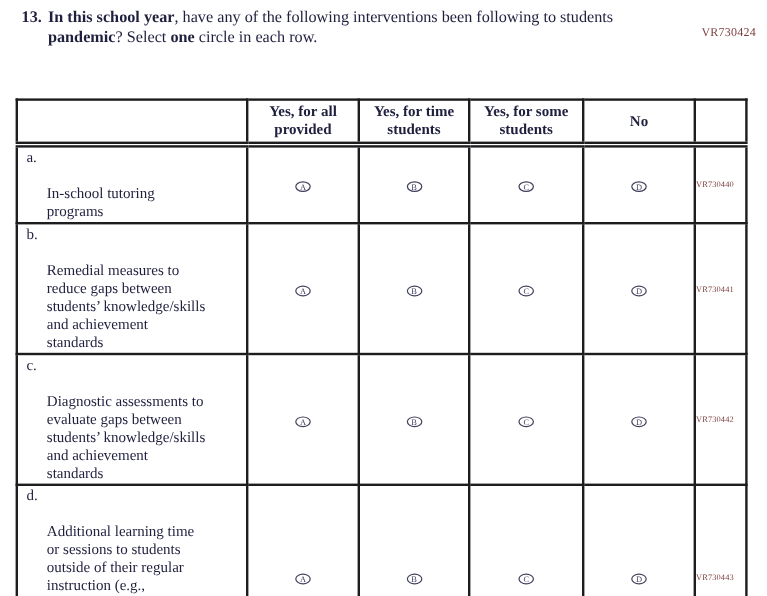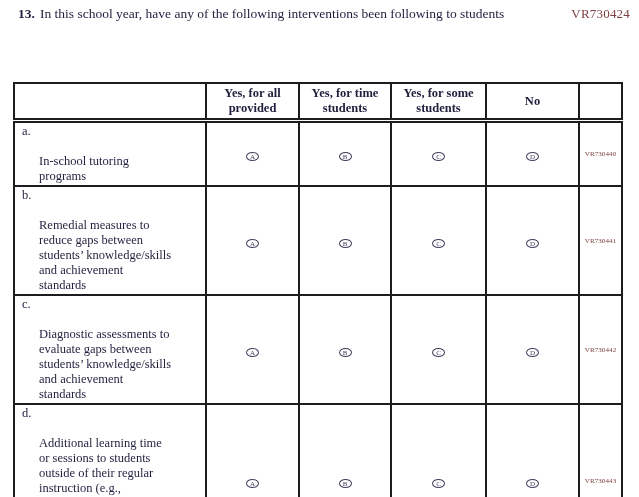--- a/index.html
+++ b/index.html
@@ -14,42 +14,42 @@
     position: relative;
     width: 639px;
     height: 497px;
     background: #ffffff;
     overflow: hidden;
     font-family: "Liberation Serif", serif;
     color: var(--text);
   }
   .vr-top {
     position: absolute;
-    top: 6px;
+    top: 22px;
     right: 9px;
-    font-size: 13px;
+    font-size: 10px;
     letter-spacing: 0.2px;
     color: var(--code);
   }
   .question {
     position: absolute;
     left: 18px;
     top: 5px;
     width: 560px;
     font-size: 13.5px;
     line-height: 17px;
   }
   .qnum {
     position: absolute;
     left: 0;
     top: 0;
     font-weight: bold;
   }
   .qlines { margin-left: 22px; }
-  .qline span.b { font-weight: normal; text-align: center; }
+  .qline span.b { font-weight: bold; text-align: center; }
   .table-wrap {
     position: absolute;
     left: 13px;
     top: 82px;
     width: 608px;
   }
   table.qtable {
     border-collapse: collapse;
     table-layout: fixed;
     width: 608px;
@@ -91,40 +91,41 @@
     height: 9px;
     border: 1px solid var(--bubble);
     border-radius: 50%;
     font-size: 7px;
     line-height: 8px;
     text-align: center;
     color: var(--bubble);
     cursor: pointer;
   }
   td.code {
-    text-align: center;
+    text-align: left;
     vertical-align: middle;
     font-size: 7px;
     letter-spacing: 0.1px;
     color: var(--code);
     padding: 0;
     overflow: hidden;
   }
 </style>
 </head>
 <body>
 
 <div class="page">
 
   <div class="vr-top">VR730424</div>
 
   <div class="question">
     <span class="qnum">13.</span>
     <div class="qlines" id="qlines">
         <div class="qline"><span class="b">In this school year</span><span>, have any of the following interventions been following to students</span></div>
+        <div class="qline"><span class="b">pandemic</span><span>? Select </span><span class="b">one</span><span> circle in each row.</span></div>
       </div>
   </div>
 
   <div class="table-wrap">
     <table class="qtable">
       <colgroup>
         <col style="width:192px">
         <col style="width:93px">
         <col style="width:92px">
         <col style="width:95px">

